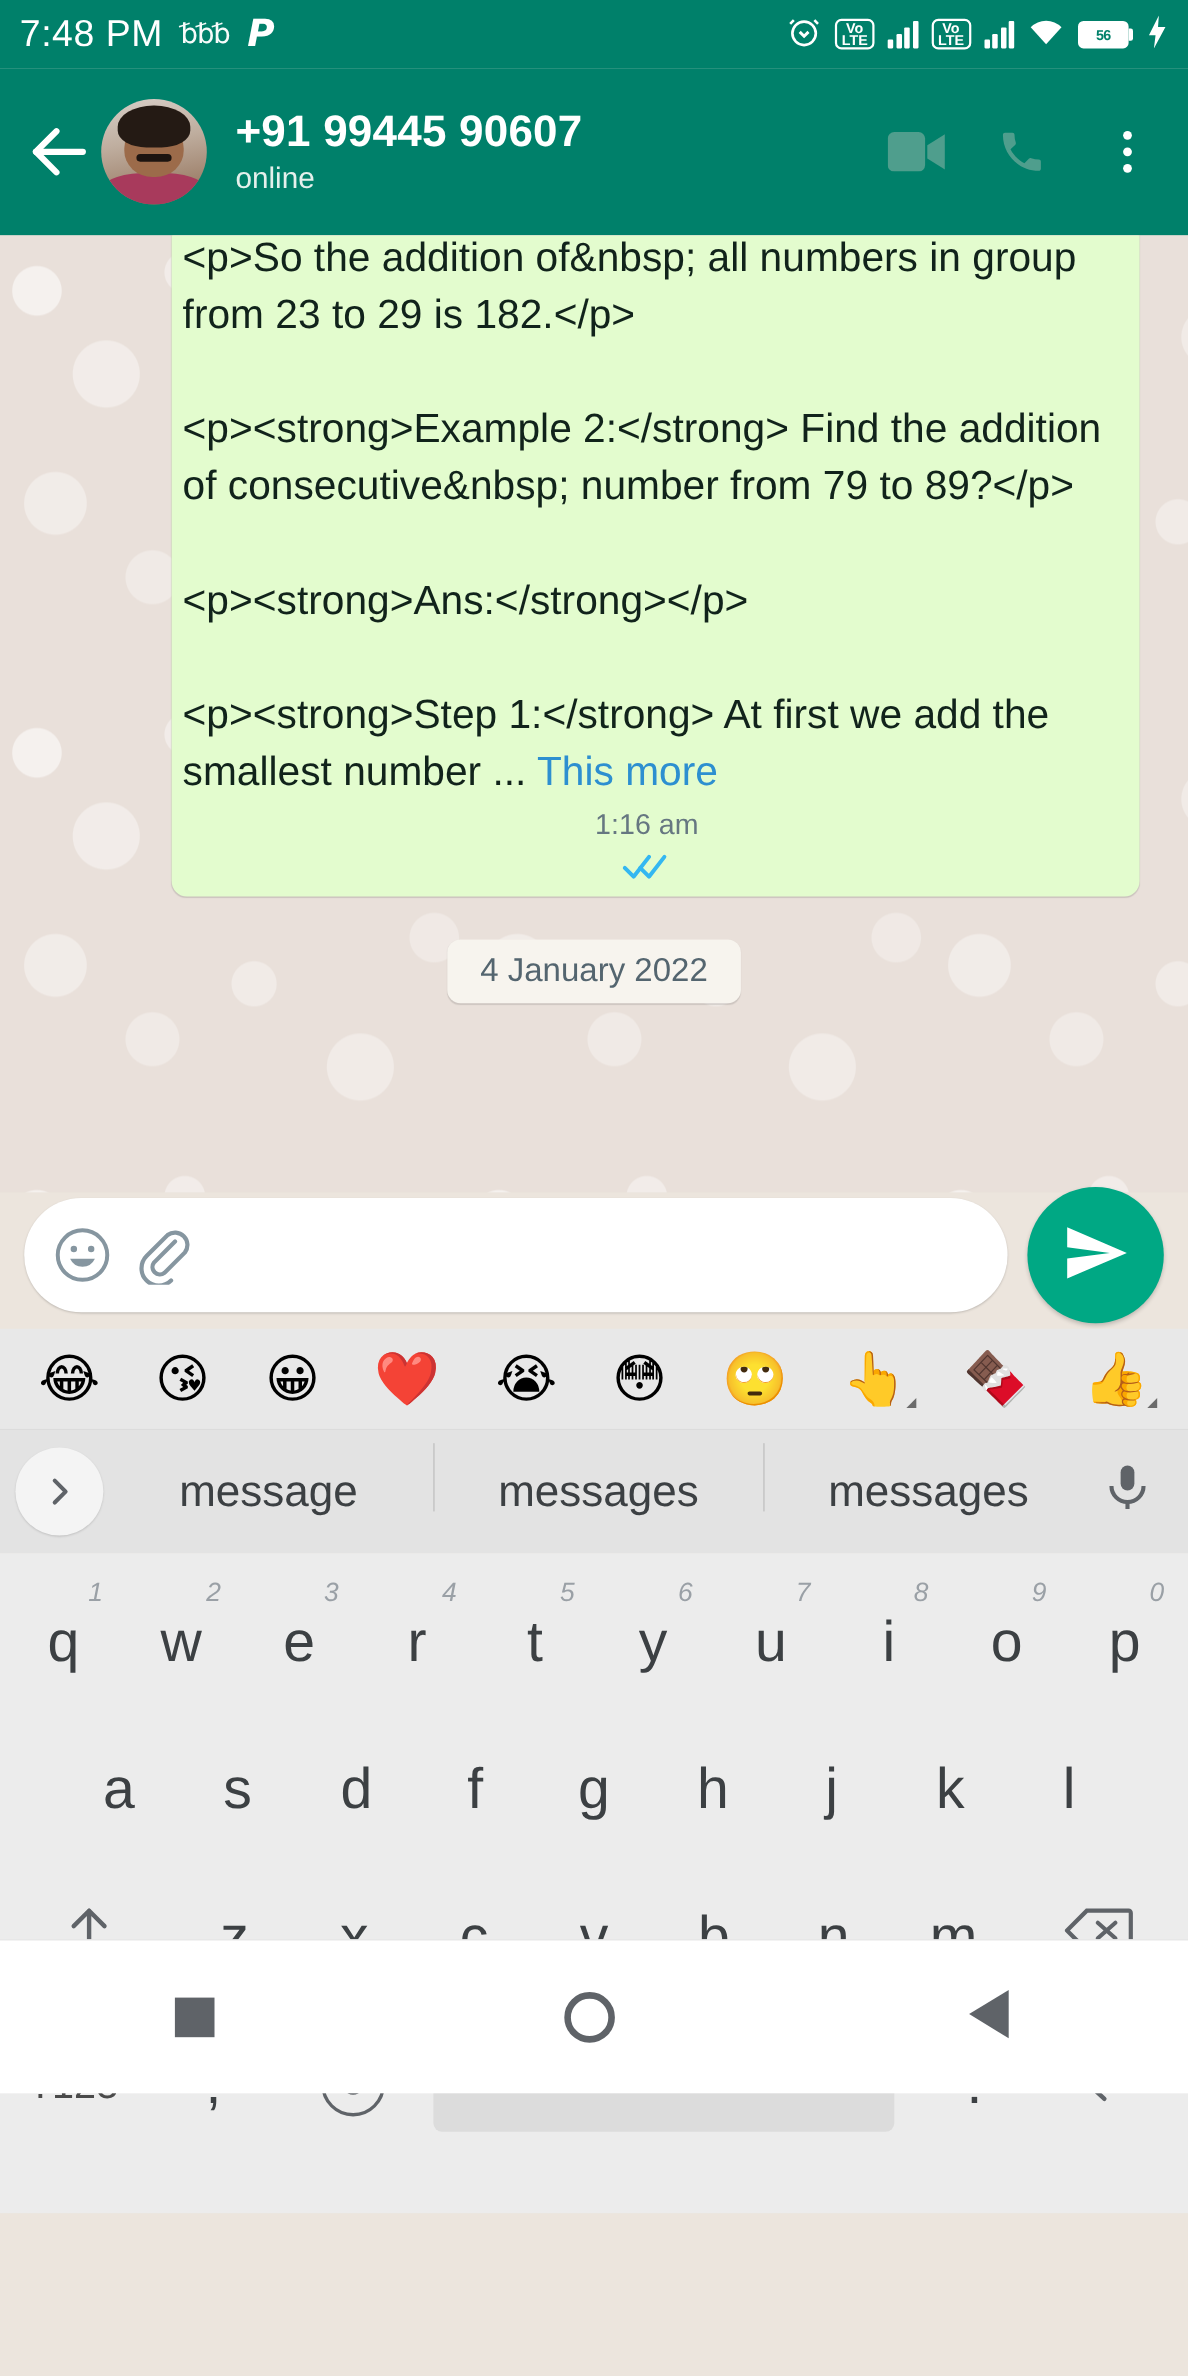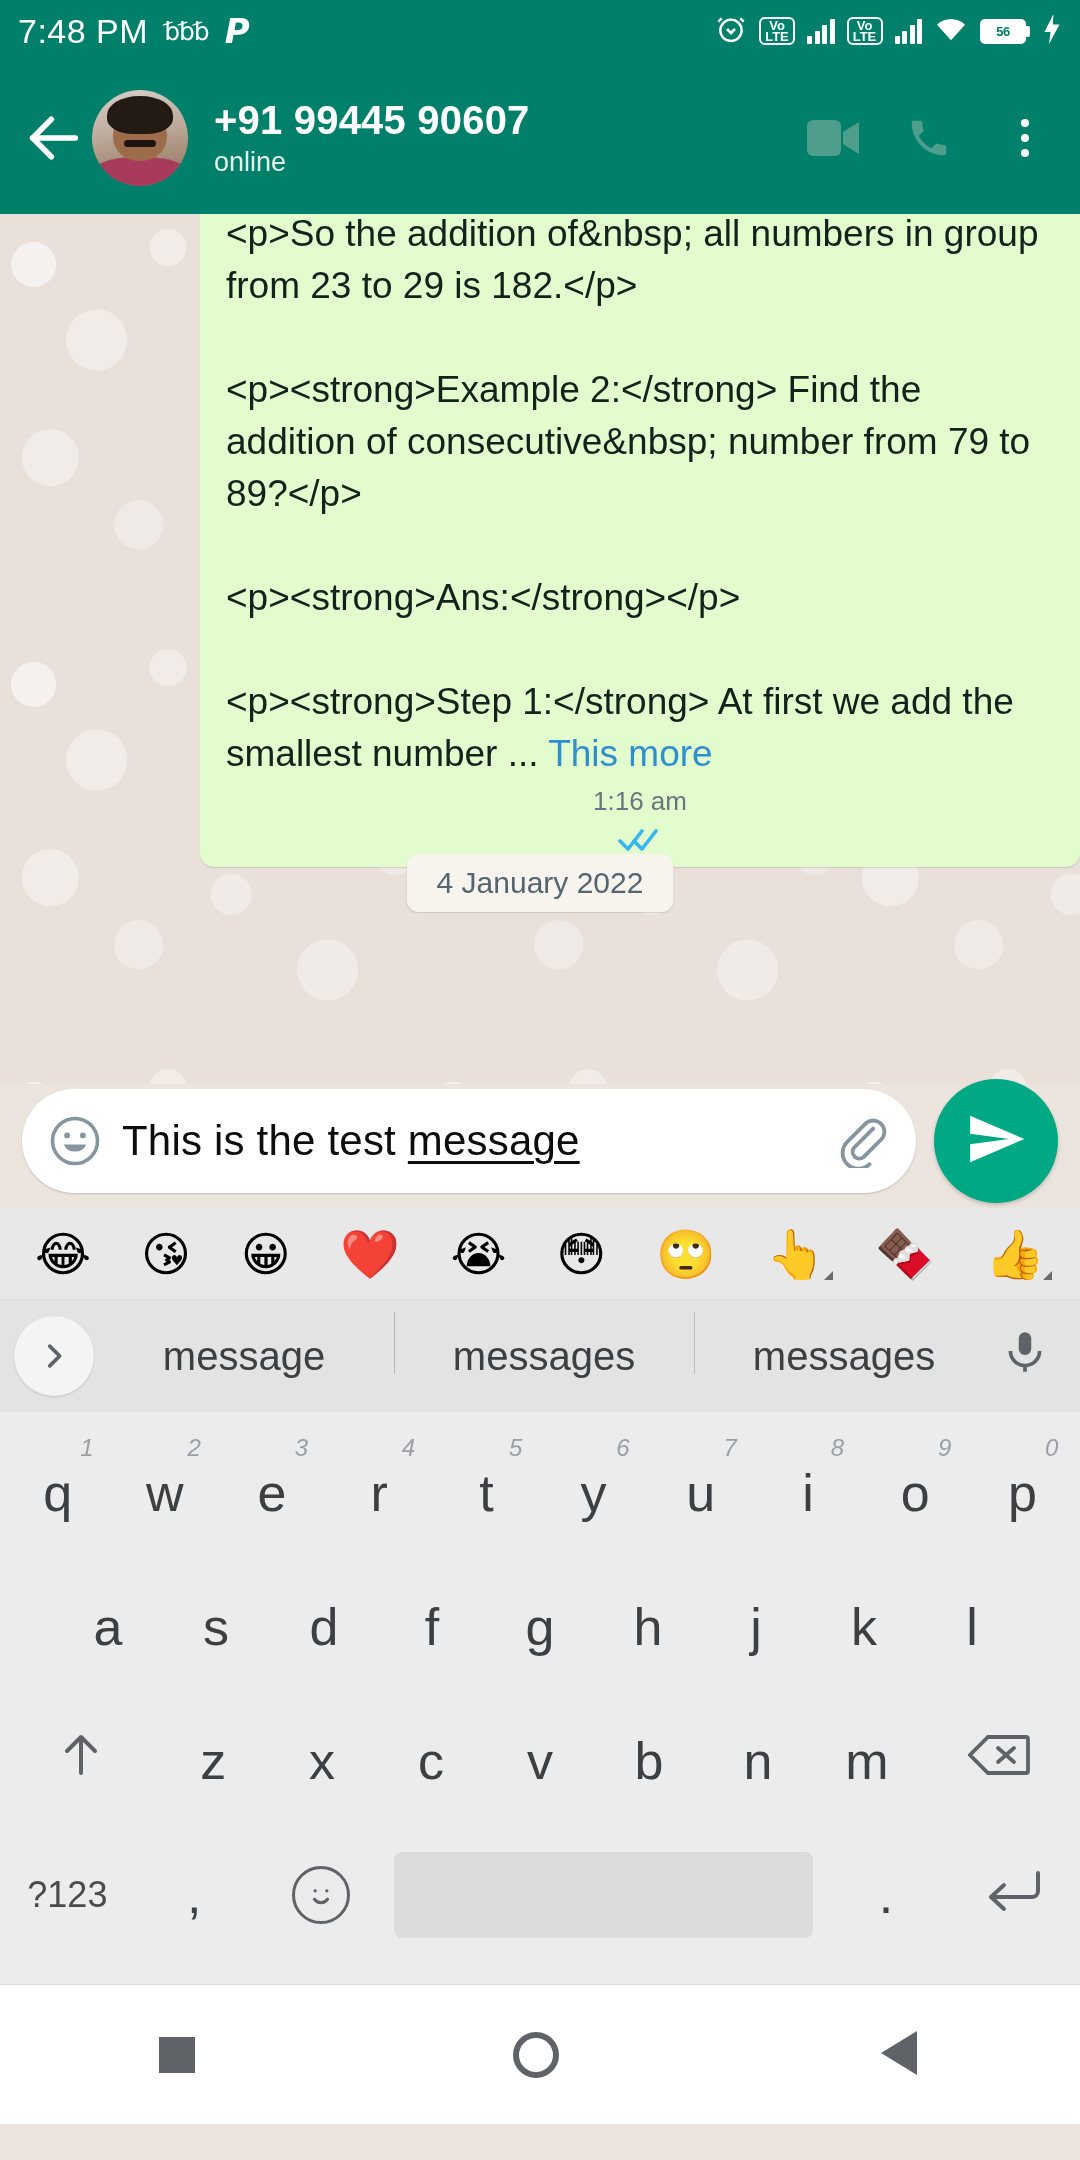--- a/index.html
+++ b/index.html
@@ -2,21 +2,21 @@
 <html><head>
 <meta charset="utf-8">
 <style>
   * { box-sizing: border-box; margin: 0; padding: 0; }
   html, body {
     width: 1080px; height: 2160px;
     font-family: "Liberation Sans", sans-serif;
     background: #ece5dd;
     overflow: hidden;
   }
-  #phone { position: relative; width: 1080px; height: 2124px; }
+  #phone { position: relative; width: 1080px; height: 1903px; }
 
   
   .statusbar {
     position: absolute; top: 0; left: 0; width: 1080px; height: 62px;
     background: #00806a; color: #fff;
     display: flex; align-items: center; padding: 0 18px;
   }
   .sb-left { display: flex; align-items: center; gap: 16px; }
   .sb-time { font-size: 34px; font-weight: 500; letter-spacing: .5px; }
   .sb-right { margin-left: auto; display: flex; align-items: center; gap: 12px; }
@@ -85,22 +85,21 @@
       radial-gradient(circle at 94% 52%, rgba(255,255,255,.30) 0 22px, transparent 23px);
     background-size: 420px 420px;
     overflow: hidden;
   }
   .bubble-out {
     position: absolute; background: #e3fcce; border-radius: 14px;
     box-shadow: 0 1px 1px rgba(0,0,0,.13);
   }
   .msg-long {
     left: 156px; top: -22px; width: 880px;
-    padding: 16px 26px 14px 26px;
-    margin-left: 44px;
+    padding: 16px 26px 14px 10px;
   }
   .msg-long .body {
     font-size: 37px; line-height: 52px; color: #11231b;
     white-space: pre-wrap; word-break: break-word;
   }
   .readmore { color: #2d8fd0; }
   .meta { display: flex; align-items: center; justify-content: flex-end; gap: 10px; margin-top: 6px; flex-direction: column; }
   .meta .time { font-size: 26px; color: #667781; }
   .ticks { display: inline-block; width: 44px; height: 26px; position: relative; }
 
@@ -321,21 +320,20 @@
   <div class="inputrow">
     <div class="inputpill">
       <span class="emoji-face">
         <svg width="54" height="54" viewBox="0 0 24 24" fill="none" stroke="#8696a0" stroke-width="1.6">
           <circle cx="12" cy="12" r="10"></circle>
           <circle cx="8.5" cy="9.5" r="1.3" fill="#8696a0" stroke="none"></circle>
           <circle cx="15.5" cy="9.5" r="1.3" fill="#8696a0" stroke="none"></circle>
           <path d="M7 13.5 a5.5 5.5 0 0 0 10 0 Z" fill="#8696a0" stroke="none"></path>
         </svg>
       </span>
-      <span class="input-text" placeholder="Message"><span>This is the test </span><u>message</u></span>
       <span class="clip">
         <svg width="54" height="54" viewBox="0 0 24 24" fill="none" stroke="#8696a0" stroke-width="1.7" stroke-linecap="round">
           <path d="M16.5 6.5 L8 15a3 3 0 0 0 4.2 4.2l8.3-8.3a5 5 0 0 0-7-7L5 12.4a7 7 0 0 0 9.9 9.9"></path>
         </svg>
       </span>
     </div>
     <div class="sendbtn">
       <span>
         <svg width="62" height="62" viewBox="0 0 24 24" fill="#fff">
             <path d="M2 21 L23 12 L2 3 L2 10 L17 12 L2 14 Z"></path>

